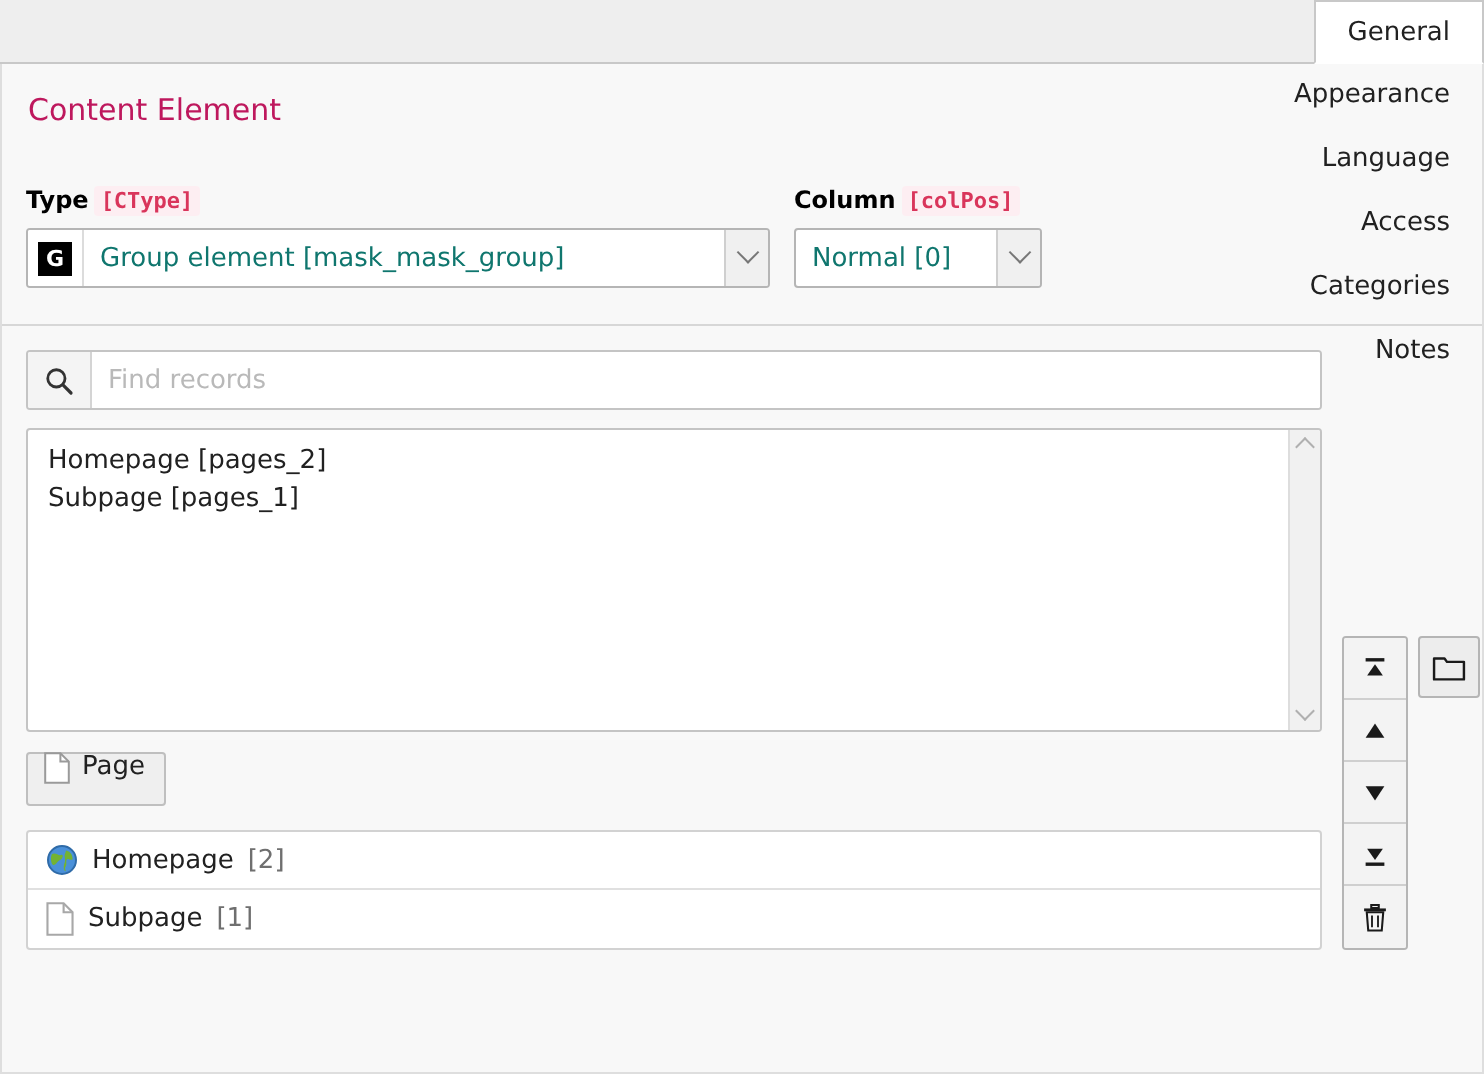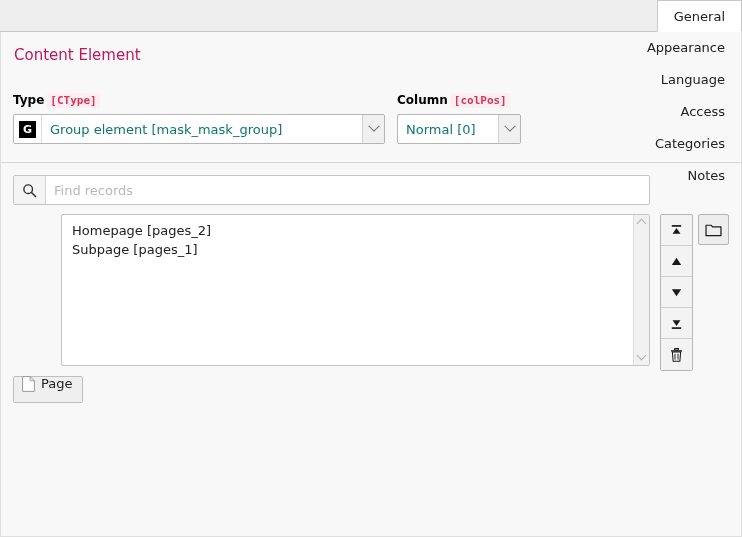--- a/index.html
+++ b/index.html
@@ -140,21 +140,21 @@
     cursor: pointer;
   }
   .chev {
     width: 8px; height: 8px;
     border-right: 1.6px solid #777;
     border-bottom: 1.6px solid #777;
     transform: rotate(45deg) translate(-2px,-2px);
   }
 
   
-  .group-body { display: flex; align-items: flex-start; }
+  .group-body { display: flex; align-items: flex-end; }
   .group-left { width: 648px; }
 
   .search-wrap {
     display: flex;
     height: 30px;
     border: 1px solid #c4c4c4;
     background: #fff;
     border-radius: 2px;
     overflow: hidden;
   }
@@ -179,21 +179,20 @@
   .search-input::placeholder { color: #b9b9b9; }
 
   .listbox {
     margin-top: 9px;
     height: 152px;
     border: 1px solid #c4c4c4;
     background: #fff;
     border-radius: 2px;
     display: flex;
     overflow: hidden;
-    margin-left: 48px;
   }
   .listbox-items { flex: 1 1 auto; padding: 6px 0 0 10px; }
   .listbox-item {
     font-size: 13px;
     line-height: 19px;
     color: #212121;
     cursor: pointer;
     white-space: nowrap;
   }
   .listbox-scroll {
@@ -408,20 +407,43 @@
             <span>
               <svg width="13" height="16" viewBox="0 0 13 16">
                 <path d="M0.6 0.6 H8.2 L12.4 4.8 V15.4 H0.6 Z" fill="#fff" stroke="#9a9a9a" stroke-width="1"></path>
                 <path d="M8.2 0.6 V4.8 H12.4" fill="none" stroke="#9a9a9a" stroke-width="1"></path>
               </svg>
             </span>
             <span>Page</span>
           </button>
 
           
+          <div class="result-list">
+            <div class="result-row">
+              <span>
+                <svg width="16" height="16" viewBox="0 0 16 16">
+                  <circle cx="8" cy="8" r="7" fill="#4a90d9" stroke="#2f6ba8" stroke-width="1"></circle>
+                  <path d="M3 5 C5 4 6 6 7.5 5.5 C9 5 8.5 7.5 7 8 C5.5 8.5 5 11 3.4 10.4 C2.3 9.2 2.2 6.4 3 5 Z" fill="#73b233"></path>
+                  <path d="M10 3.2 C12 3.6 13.4 5.4 13.3 7.6 C12.2 8.4 11.6 7 10.6 7.6 C9.6 8.2 10.8 10.2 9.6 11.6 C9 12.4 10.4 13.2 9.6 13.6 C8.6 12.6 8.8 10.6 9.4 9.2 C10 7.8 8.8 6 9.6 4.8 Z" fill="#73b233"></path>
+                </svg>
+              </span>
+              <span>Homepage</span>
+              <span class="result-id">[2]</span>
+            </div>
+            <div class="result-row">
+              <span>
+                <svg width="14" height="17" viewBox="0 0 13 16">
+                  <path d="M0.6 0.6 H8.2 L12.4 4.8 V15.4 H0.6 Z" fill="#fff" stroke="#a8a8a8" stroke-width="1"></path>
+                  <path d="M8.2 0.6 V4.8 H12.4" fill="none" stroke="#a8a8a8" stroke-width="1"></path>
+                </svg>
+              </span>
+              <span>Subpage</span>
+              <span class="result-id">[1]</span>
+            </div>
+          </div>
 
         </div>
 
         <div class="group-right">
 
           <div class="btn-stack">
             <button class="icon-btn">
               <svg width="15" height="15" viewBox="0 0 16 16">
                 <rect x="3" y="2.2" width="10" height="1.8" fill="#1a1a1a"></rect>
                 <path d="M8 5.4 L12.2 11.4 H3.8 Z" fill="#1a1a1a"></path>

